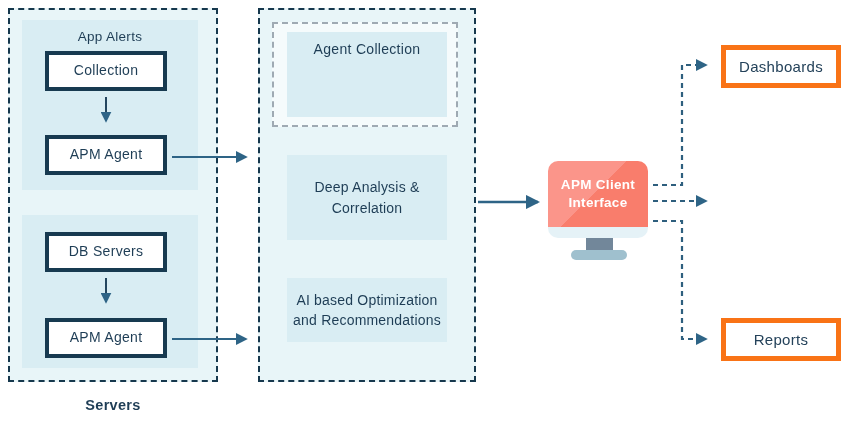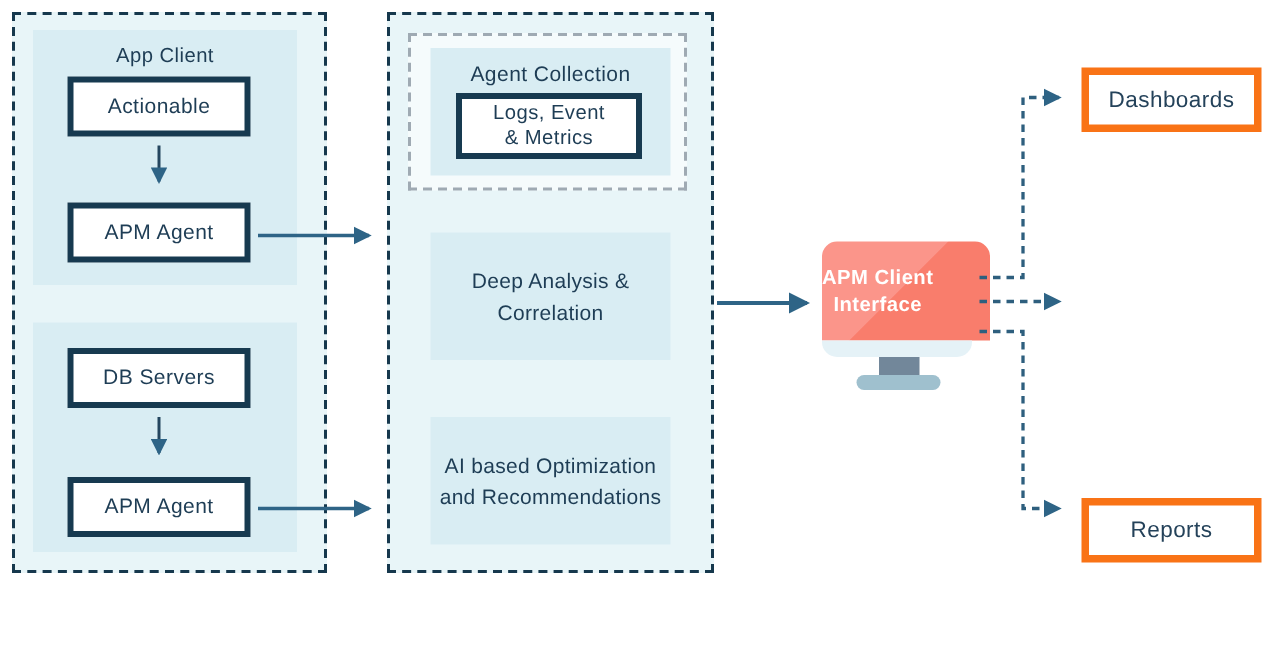--- a/index.html
+++ b/index.html
@@ -28,94 +28,91 @@
     text-align:center;font-weight:bold;font-size:14.5px;letter-spacing:.3px;
     white-space:pre-line;line-height:1.35;color:#1E3D55;
   }
   .output-box{
     background:#ffffff;border:5px solid #f97316;
     display:flex;align-items:center;justify-content:center;text-align:center;
     font-size:15px;letter-spacing:.3px;color:#24425A;
   }
   
   .monitor-screen{
-    width:112px;height:66px;border-radius:10px 10px 0 0;
+    width:100px;height:66px;border-radius:10px 10px 0 0;
     background:linear-gradient(135deg,#FB958A 0%,#FB958A 47%,#F97D6C 47.5%,#F97D6C 100%);
-    display:flex;align-items:center;text-align:center;
+    display:flex;align-items:center;justify-content:center;text-align:center;
     color:#ffffff;font-weight:bold;font-size:13.5px;line-height:1.35;
     letter-spacing:.3px;white-space:pre-line;
   }
   .monitor-strip{width:100px;height:11px;background:#E5F2F7;border-radius:0 0 10px 10px;}
   .monitor-stand{position:absolute;left:38px;top:77px;width:27px;height:14px;background:#72879A;}
   .monitor-base{position:absolute;left:23px;top:89px;width:56px;height:10px;background:#9FC0CE;border-radius:6px;}
   svg.overlay{position:absolute;left:0;top:0;pointer-events:none;}
 </style>
 </head>
 <body>
 
 <div id="canvas">
 
   <div class="abs container-dashed" style="left:8px;top:8px;width:210px;height:374px;"></div>
 
   <div class="abs group" style="left:22px;top:20px;width:176px;height:170px;">
-    <div class="group-title">App Client</div>
+    <div class="group-title">App Alerts</div>
   </div>
   <div class="abs white-box" style="left:45px;top:51px;width:122px;height:40px;">
-    <span>Actionable</span>
+    <span>Collection</span>
   </div>
   <div class="abs white-box" style="left:45px;top:135px;width:122px;height:40px;">
     <span>APM Agent</span>
   </div>
 
   <div class="abs group" style="left:22px;top:215px;width:176px;height:153px;"></div>
   <div class="abs white-box" style="left:45px;top:232px;width:122px;height:40px;">
     <span>DB Servers</span>
   </div>
   <div class="abs white-box" style="left:45px;top:318px;width:122px;height:40px;">
     <span>APM Agent</span>
   </div>
 
+  <div class="abs section-label" style="left:8px;top:396px;width:210px;">Servers</div>
 
   <div class="abs container-dashed" style="left:258px;top:8px;width:218px;height:374px;"></div>
 
   <div class="abs" style="left:272px;top:22px;width:186px;height:105px;
        border:2px dashed #9FAAB3;background:rgba(255,255,255,.55);"></div>
   <div class="abs group" style="left:287px;top:32px;width:160px;height:85px;">
     <div class="group-title" style="font-size:14px;">Agent Collection</div>
   </div>
-  <div class="abs white-box" style="left:304px;top:62px;width:124px;height:44px;font-size:13.5px;">
-    <span>Logs, Event
-&amp; Metrics</span>
-  </div>
 
   <div class="abs soft-box" style="left:287px;top:155px;width:160px;height:85px;">
     <span>Deep Analysis &amp;
 Correlation</span>
   </div>
 
-  <div class="abs soft-box" style="left:287px;top:278px;width:160px;height:85px;">
+  <div class="abs soft-box" style="left:287px;top:278px;width:160px;height:64px;">
     <span>AI based Optimization
 and Recommendations</span>
   </div>
 
 
   <div class="abs" style="left:548px;top:161px;width:102px;height:100px;">
     <div class="monitor-screen">
       <span>APM Client
 Interface</span>
     </div>
     <div class="monitor-strip"></div>
     <div class="monitor-stand"></div>
     <div class="monitor-base"></div>
   </div>
 
   <div class="abs output-box" style="left:721px;top:45px;width:120px;height:43px;">
     <span>Dashboards</span>
   </div>
-  <div class="abs output-box" style="left:721px;top:318px;width:120px;height:43px;margin-top:14px;">
+  <div class="abs output-box" style="left:721px;top:318px;width:120px;height:43px;">
     <span>Reports</span>
   </div>
 
   <svg class="overlay" width="845" height="430" viewBox="0 0 845 430">
     <defs>
       <marker id="ah" viewBox="0 0 10 10" refX="8.5" refY="5" markerWidth="5.5" markerHeight="5.5" orient="auto-start-reverse">
         <path d="M0 0 L10 5 L0 10 z" fill="#2E6486"></path>
       </marker>
     </defs>
     <path d="M106 97 V121" stroke="#24465F" stroke-width="2" fill="none" marker-end="url(#ah)"></path>

